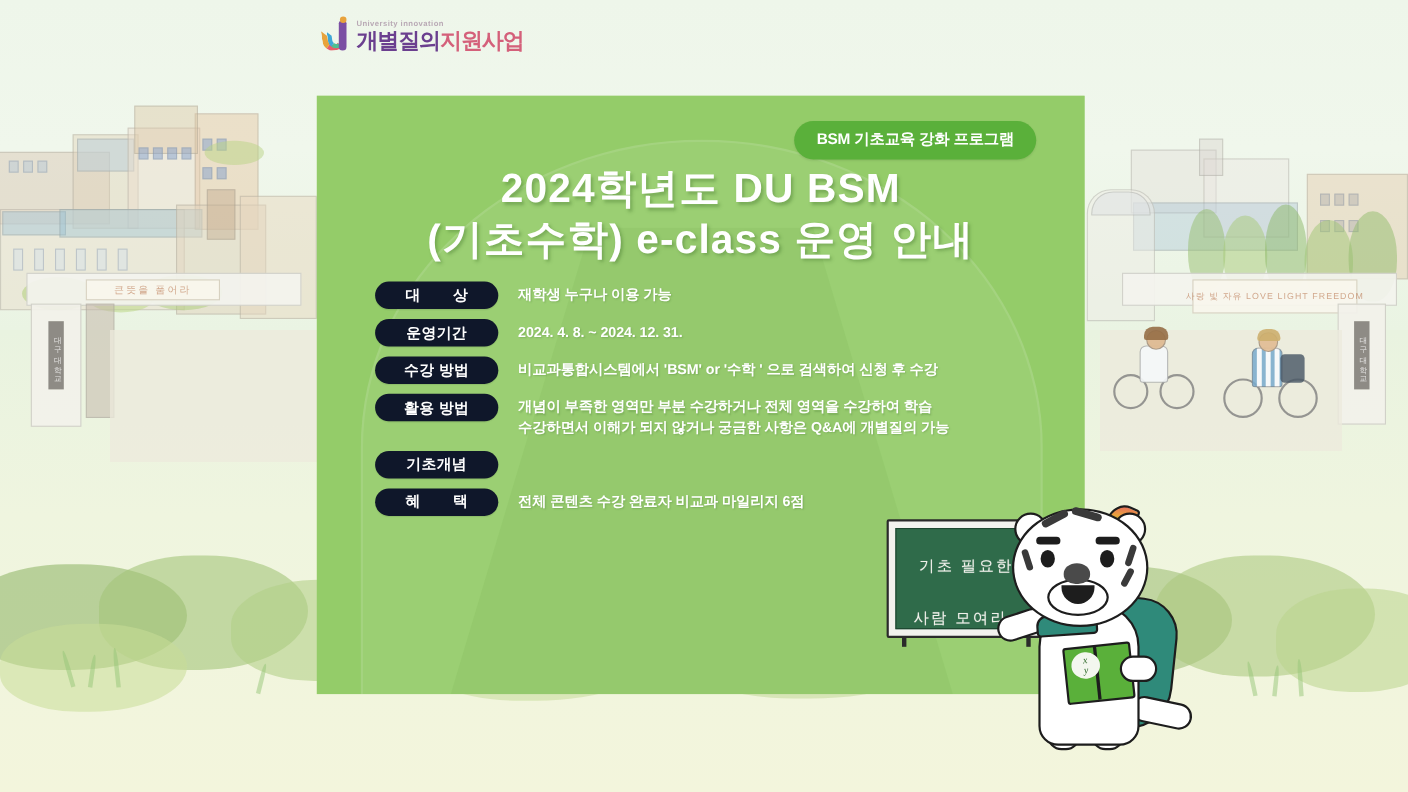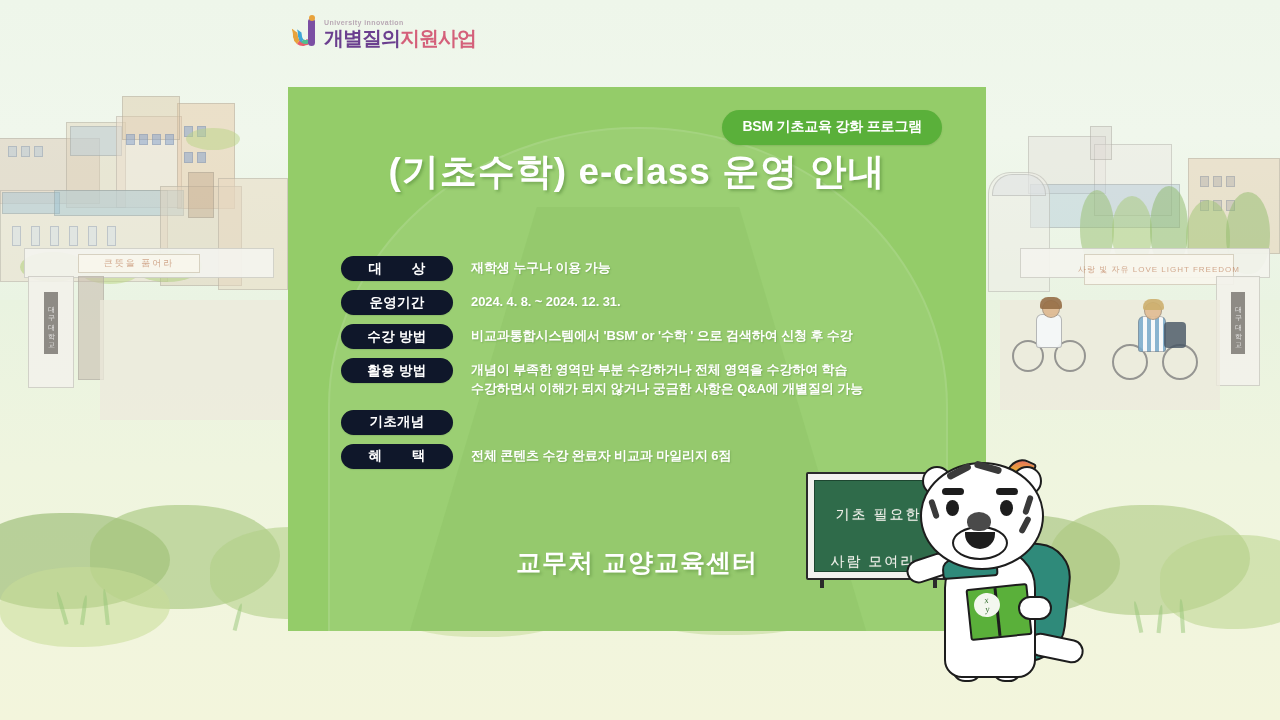--- a/index.html
+++ b/index.html
@@ -462,20 +462,21 @@
 </div>
 
 <div id="panel">
   <div class="panel-tint"></div>
   <div class="panel-arc"></div>
   <div class="panel-field"></div>
 
   <div id="badge">BSM 기초교육 강화 프로그램</div>
 
   <div id="title">
+    <span class="l1">2024학년도 DU BSM</span>
     <span class="l2">(기초수학) e-class 운영 안내</span>
   </div>
 
   <div id="rows">
       <div class="row">
         <div class="pill sparse">대    상</div>
         <div class="val">
           <span class="ln">재학생 누구나 이용 가능</span>
         </div>
       </div>
@@ -502,21 +503,20 @@
         <div class="pill">기초개념</div>
       </div>
       <div class="row">
         <div class="pill sparse">혜    택</div>
         <div class="val">
           <span class="ln">전체 콘텐츠 수강 완료자 비교과 마일리지 6점</span>
         </div>
       </div>
     </div>
 
-  <div id="footer">교무처 교양교육센터</div>
 </div>
 
 <div id="board">
   <div id="board-inner">
     <span class="chalk">기초 필요한</span>
     <span class="chalk">사람 모여라~</span>
   </div>
 </div>
 <div id="board-legs">
   <div class="leg" style="left:14px;"></div>

